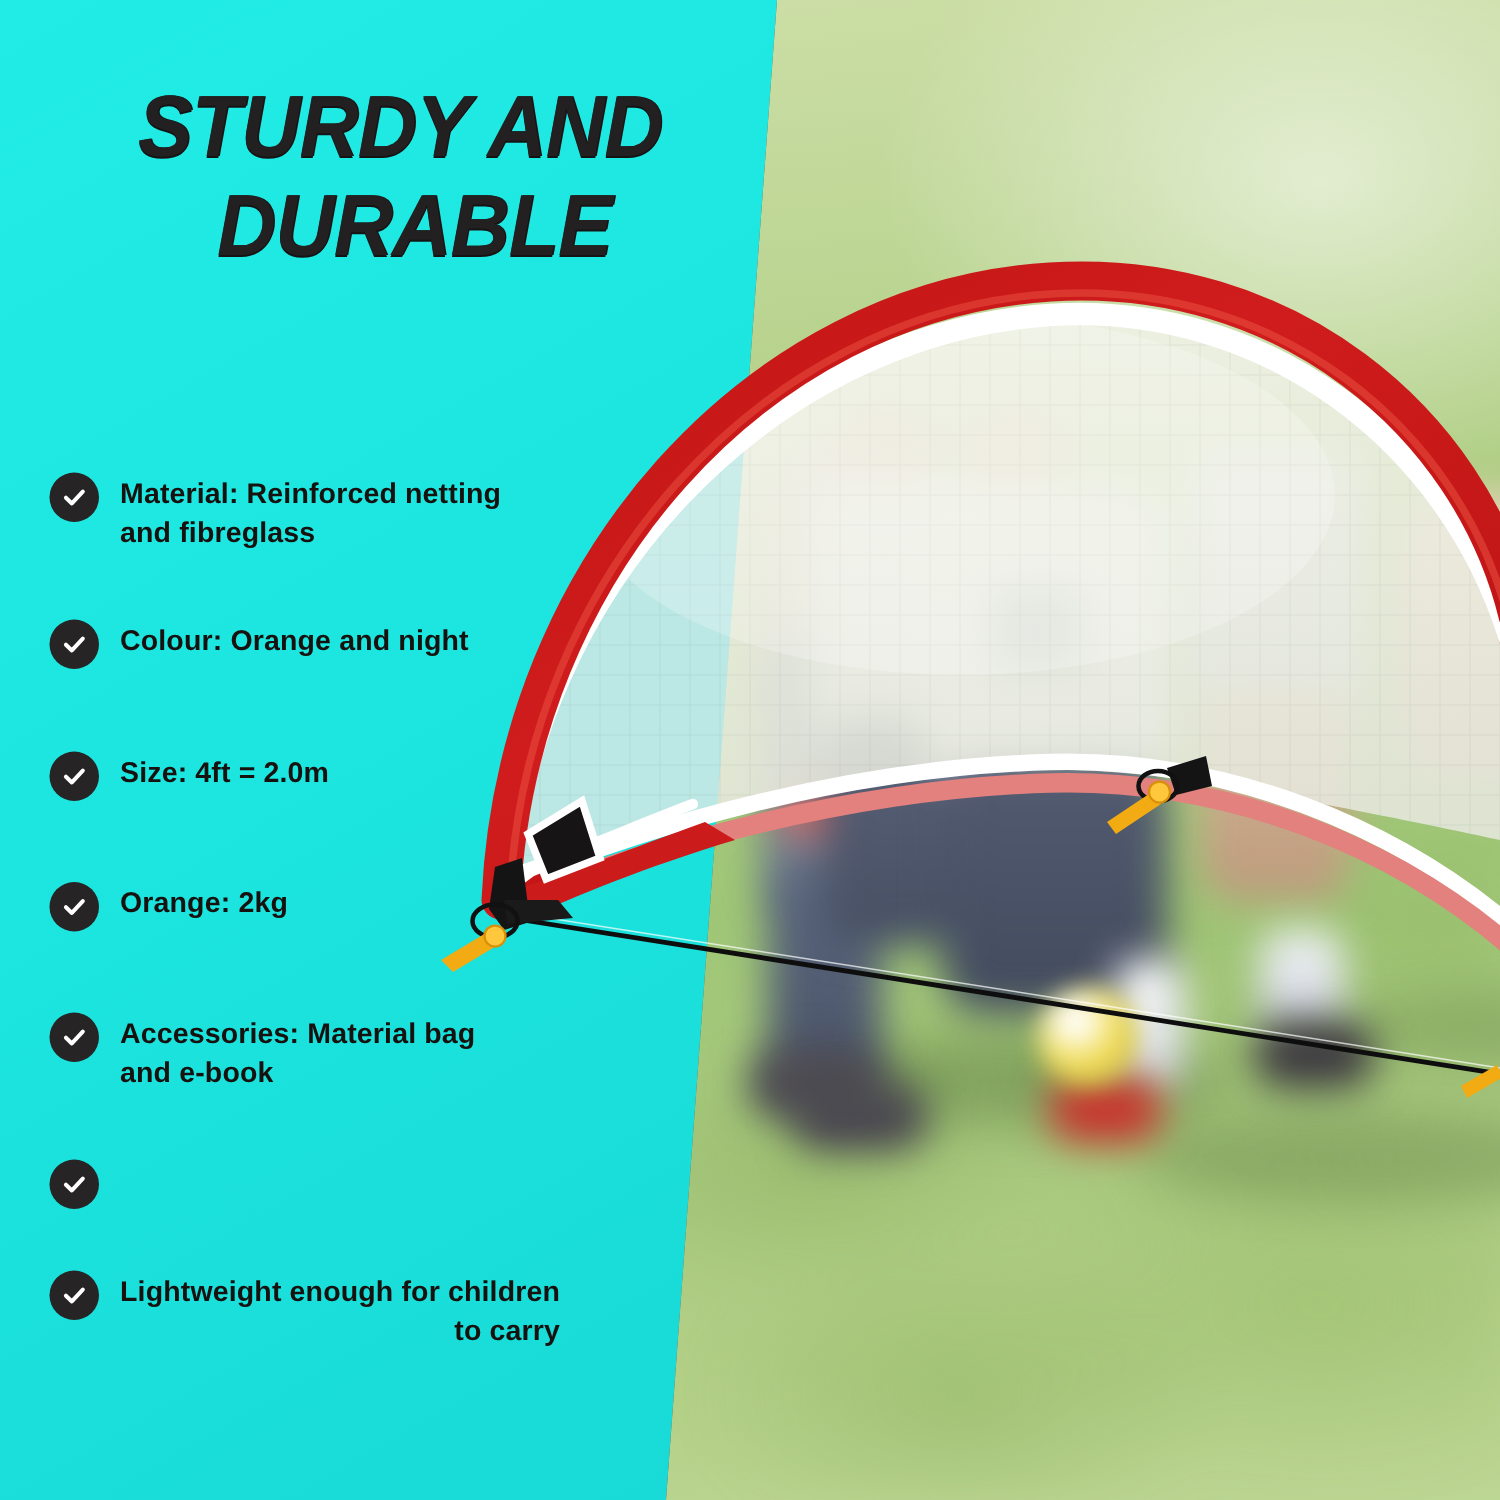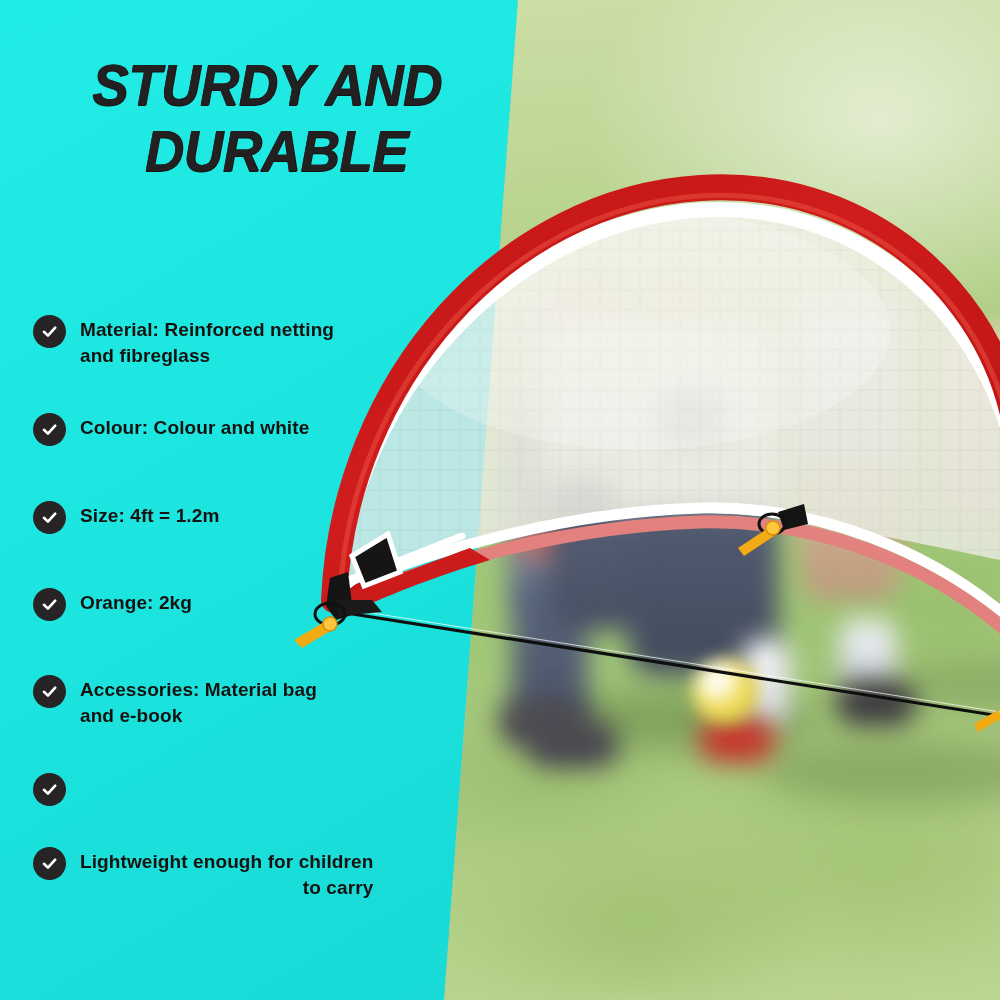--- a/index.html
+++ b/index.html
@@ -2,21 +2,21 @@
 <html><head>
 <meta charset="utf-8">
 <style>
   html,body{margin:0;padding:0;background:#fff;}
   body{font-family:"Liberation Sans",sans-serif;}
 
   #stage{
     position:relative;
     width:1000px;height:1000px;
     overflow:hidden;
-    background:#fdba74;
+    background:#c2410c;
   }
 
   
   #photo{
     position:absolute; inset:0;
     clip-path: polygon(518px 0, 1000px 0, 1000px 1000px, 444px 1000px);
     background:
       
       radial-gradient(ellipse 420px 300px at 880px 120px, rgba(255,255,255,.55), rgba(255,255,255,0) 70%),
       
@@ -225,30 +225,30 @@
         <span class="btxt">Material: Reinforced netting
 and fibreglass</span>
       </div>
 
       <div class="bullet" style="top:112px;">
         <span class="chk">
           <svg width="19" height="19" viewBox="0 0 24 24">
               <path d="M5 12.4 L10 17.2 L19.2 7.2" fill="none" stroke="#ffffff" stroke-width="3.4" stroke-linecap="round" stroke-linejoin="round"></path>
             </svg>
         </span>
-        <span class="btxt">Colour: Colour and white</span>
+        <span class="btxt">Colour: Orange and night</span>
       </div>
 
       <div class="bullet" style="top:200px;">
         <span class="chk">
           <svg width="19" height="19" viewBox="0 0 24 24">
               <path d="M5 12.4 L10 17.2 L19.2 7.2" fill="none" stroke="#ffffff" stroke-width="3.4" stroke-linecap="round" stroke-linejoin="round"></path>
             </svg>
         </span>
-        <span class="btxt">Size: 4ft = 1.2m</span>
+        <span class="btxt">Size: 4ft = 2.0m</span>
       </div>
 
       <div class="bullet" style="top:287px;">
         <span class="chk">
           <svg width="19" height="19" viewBox="0 0 24 24">
               <path d="M5 12.4 L10 17.2 L19.2 7.2" fill="none" stroke="#ffffff" stroke-width="3.4" stroke-linecap="round" stroke-linejoin="round"></path>
             </svg>
         </span>
         <span class="btxt">Orange: 2kg</span>
       </div>

